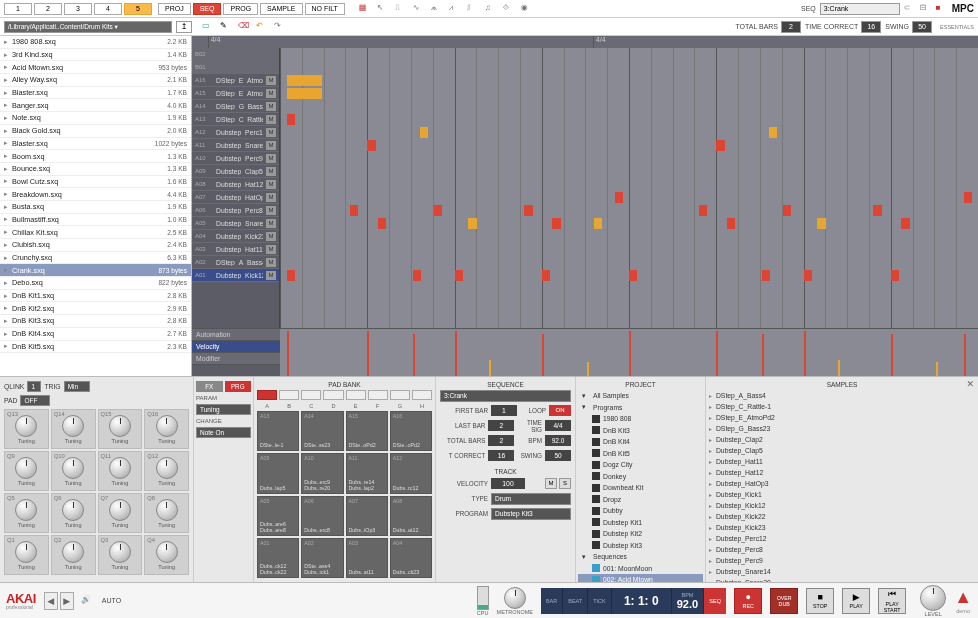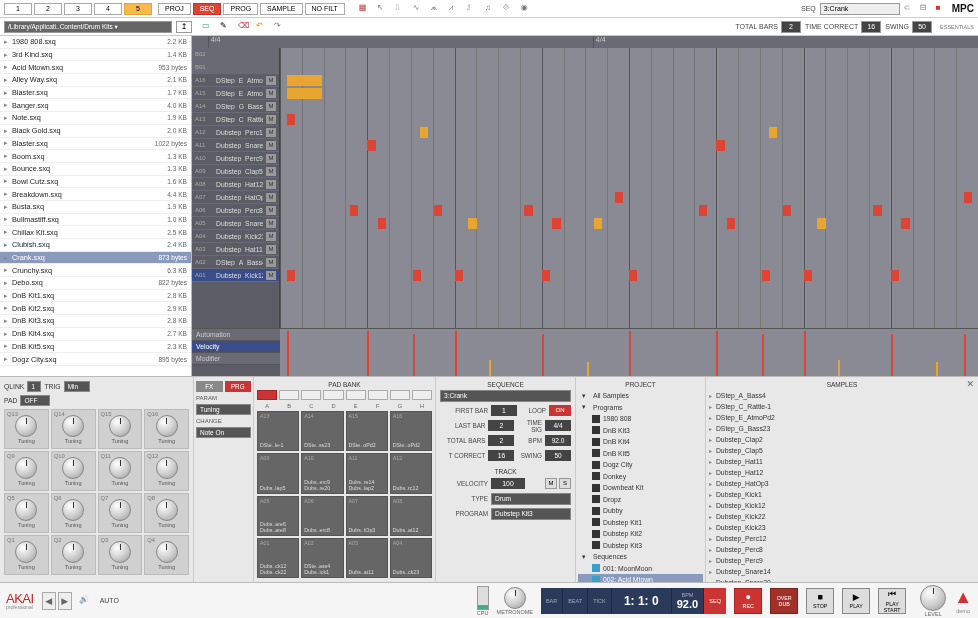--- a/index.html
+++ b/index.html
@@ -111,21 +111,21 @@
 
 .samp-sec { flex: 1; padding: 4px 2px; overflow: hidden; position: relative; }
 .samp-sec .hdr { font-size: 6.5px; text-align: center; color: #333; margin-bottom: 2px; }
 .samp-list { font-size: 6.8px; color: #333; }
 .samp-item { display: flex; align-items: center; height: 11px; gap: 3px; cursor: pointer; }
 .samp-item::before { content: '►'; font-size: 5px; color: #888; }
 .close-x { position: absolute; top: 2px; right: 4px; font-size: 9px; color: #666; cursor: pointer; }
 
 
 .transport { display: flex; align-items: center; height: 36px; background: #f5f5f5; border-top: 1px solid #bbb; padding: 0 6px; gap: 8px; }
-.akai-logo { color: #c22; font-weight: normal; font-size: 13px; letter-spacing: -0.5px; }
+.akai-logo { color: #c22; font-weight: bold; font-size: 13px; letter-spacing: -0.5px; }
 .akai-sub { font-size: 5px; color: #888; display: block; margin-top: -2px; }
 .nav-arrows { display: flex; gap: 2px; }
 .nav-arrow { width: 14px; height: 18px; border: 1px solid #aaa; background: #eee; font-size: 9px; text-align: center; line-height: 16px; cursor: pointer; color: #666; }
 .cpu-meter { width: 12px; height: 24px; border: 1px solid #999; background: #ddd; position: relative; }
 .cpu-meter::after { content: ''; position: absolute; bottom: 0; left: 0; right: 0; height: 15%; background: #4a8; }
 .cpu-lbl { font-size: 5.5px; color: #666; text-align: center; }
 .metro { display: flex; flex-direction: column; align-items: center; }
 .pos-disp { display: flex; align-items: stretch; height: 26px; }
 .pos-col { background: #2a3a5a; color: #fff; padding: 2px 5px; display: flex; flex-direction: column; align-items: center; justify-content: center; border-right: 1px solid #1a2a4a; }
 .pos-col .t { font-size: 5.5px; color: #9ab; }
@@ -288,32 +288,32 @@
       <div class="browser-row">
         <span class="tri">▸</span>
         <span class="name">Chillax Kit.sxq</span>
         <span class="size">2.5 KB</span>
       </div>
       <div class="browser-row">
         <span class="tri">▸</span>
         <span class="name">Clubish.sxq</span>
         <span class="size">2.4 KB</span>
       </div>
+      <div class="browser-row">
+        <span class="tri">▸</span>
+        <span class="name">Crunchy.sxq</span>
+        <span class="size">6.3 KB</span>
+      </div>
       <div class="browser-row selected">
         <span class="tri">▸</span>
         <span class="name">Crank.sxq</span>
         <span class="size">873 bytes</span>
       </div>
       <div class="browser-row">
         <span class="tri">▸</span>
-        <span class="name">Crunchy.sxq</span>
-        <span class="size">6.3 KB</span>
-      </div>
-      <div class="browser-row">
-        <span class="tri">▸</span>
         <span class="name">Debo.sxq</span>
         <span class="size">822 bytes</span>
       </div>
       <div class="browser-row">
         <span class="tri">▸</span>
         <span class="name">DnB Kit1.sxq</span>
         <span class="size">2.8 KB</span>
       </div>
       <div class="browser-row">
         <span class="tri">▸</span>
@@ -327,25 +327,20 @@
       </div>
       <div class="browser-row">
         <span class="tri">▸</span>
         <span class="name">DnB Kit4.sxq</span>
         <span class="size">2.7 KB</span>
       </div>
       <div class="browser-row">
         <span class="tri">▸</span>
         <span class="name">DnB Kit5.sxq</span>
         <span class="size">2.3 KB</span>
-      </div>
-      <div class="browser-row">
-        <span class="tri">▸</span>
-        <span class="name">Dogz City.sxq</span>
-        <span class="size">895 bytes</span>
       </div>
     </div>
   <div class="grid-area">
     <div class="ruler" id="ruler">
         <div class="ruler-mark" style="left: 2%;">4/4</div>
         <div class="ruler-mark" style="left: 51%;">4/4</div>
       </div>
     <div class="tracks">
       <div class="track-labels" id="tracklabels">
           <div class="track-row blank">

